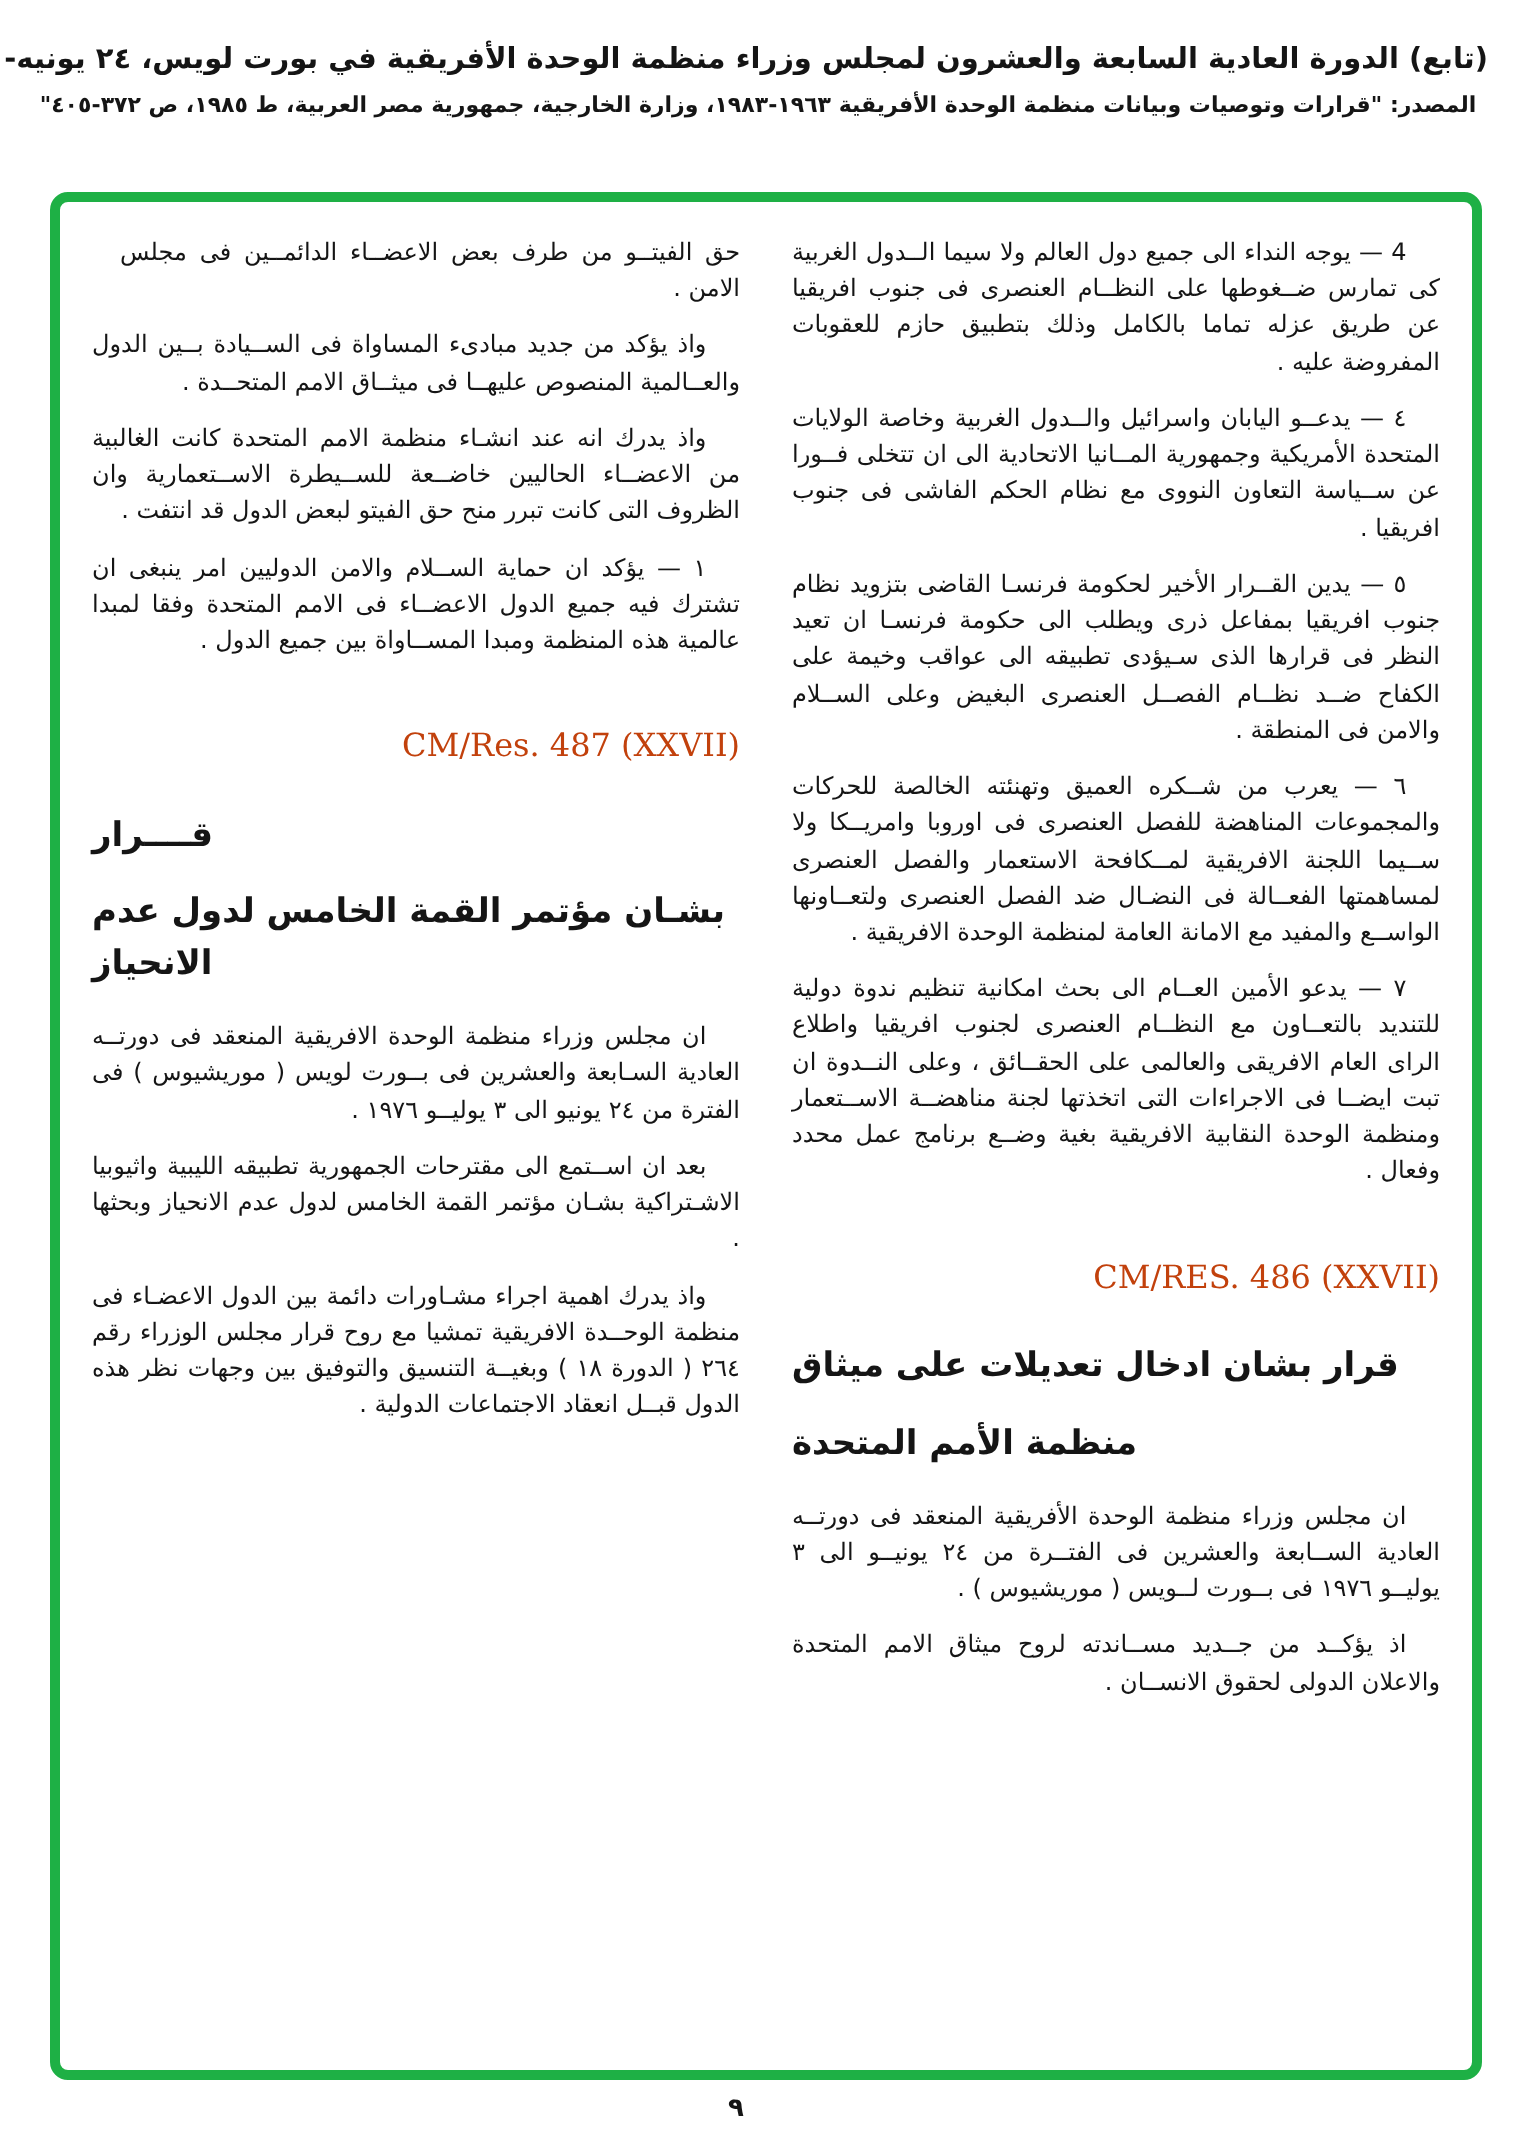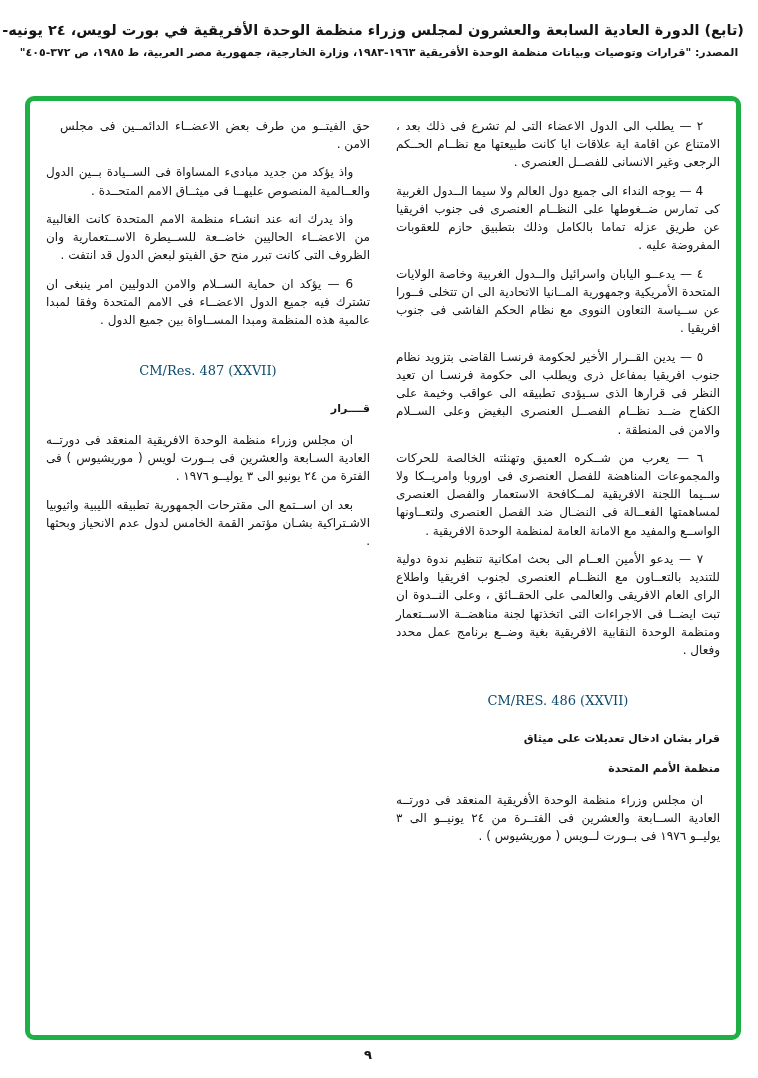--- a/index.html
+++ b/index.html
@@ -13,62 +13,64 @@
   .frame {
     position:absolute; top:96px; left:25px; width:716px; height:944px; box-sizing:border-box;
     border:5px solid var(--green, #1eb045); border-radius:9px;
     display:flex; direction:rtl; gap:26px; padding:16px 16px 10px 16px; overflow:hidden;
     background:#ffffff;
   }
   .col { flex:1 1 0; min-width:0; direction:rtl; text-align:justify; font-size:12px; line-height:1.52; }
   .col p { margin:0 0 10px 0; text-indent:1.4em; }
   .col p.cont { text-indent:0;margin-left:14px; }
   .res-id {
-    direction:ltr; text-align:center; font-family:"DejaVu Serif", serif;
-    font-size:13px; margin:32px 0 20px 0; text-indent:0; color:#0c4a6e;
+    direction:ltr; text-align:right; font-family:"DejaVu Serif", serif;
+    font-size:16px; margin:32px 0 20px 0; text-indent:0; color:#c2410c;
   }
-  .res-title { text-align:right; font-weight:bold; font-size:11px; margin:0 0 13px 0; text-indent:0; }
+  .res-title { text-align:left; font-weight:bold; font-size:17px; margin:0 0 13px 0; text-indent:0; }
   .page-number {
     position:absolute; bottom:16px; left:0; right:22px; text-align:center;
     font-size:13px; font-weight:bold; direction:rtl;
   }
 </style>
 </head>
 <body>
 
 <div class="page">
 
   <div class="header">
     <div class="header-line1">(تابع) الدورة العادية السابعة والعشرون لمجلس وزراء منظمة الوحدة الأفريقية في بورت لويس، ٢٤ يونيه- ٣ يوليه ١٩٧٦</div>
     <div class="header-line2">المصدر: "قرارات وتوصيات وبيانات منظمة الوحدة الأفريقية ١٩٦٣-١٩٨٣، وزارة الخارجية، جمهورية مصر العربية، ط ١٩٨٥، ص ٣٧٢-٤٠٥"</div>
   </div>
 
   <div class="frame">
 
     <div class="col">
-      <p>٢ — يطلب الى الدول الاعضاء التى لم تشرع فى ذلك بعد ، الامتناع عن اقامة اية علاقات ايا كانت طبيعتها مع نظــام الحــكم الرجعى وغير الانسانى للفصــل العنصرى .</p>
       <p>4 — يوجه النداء الى جميع دول العالم ولا سيما الــدول الغربية كى تمارس ضــغوطها على النظــام العنصرى فى جنوب افريقيا عن طريق عزله تماما بالكامل وذلك بتطبيق حازم للعقوبات المفروضة عليه .</p>
       <p>٤ — يدعــو اليابان واسرائيل والــدول الغربية وخاصة الولايات المتحدة الأمريكية وجمهورية المــانيا الاتحادية الى ان تتخلى فــورا عن ســياسة التعاون النووى مع نظام الحكم الفاشى فى جنوب افريقيا .</p>
       <p>٥ — يدين القــرار الأخير لحكومة فرنسـا القاضى بتزويد نظام جنوب افريقيا بمفاعل ذرى ويطلب الى حكومة فرنسـا ان تعيد النظر فى قرارها الذى سـيؤدى تطبيقه الى عواقب وخيمة على الكفاح ضــد نظــام الفصــل العنصرى البغيض وعلى الســلام والامن فى المنطقة .</p>
       <p>٦ — يعرب من شــكره العميق وتهنئته الخالصة للحركات والمجموعات المناهضة للفصل العنصرى فى اوروبا وامريــكا ولا ســيما اللجنة الافريقية لمــكافحة الاستعمار والفصل العنصرى لمساهمتها الفعــالة فى النضـال ضد الفصل العنصرى ولتعــاونها الواســع والمفيد مع الامانة العامة لمنظمة الوحدة الافريقية .</p>
       <p>٧ — يدعو الأمين العــام الى بحث امكانية تنظيم ندوة دولية للتنديد بالتعــاون مع النظــام العنصرى لجنوب افريقيا واطلاع الراى العام الافريقى والعالمى على الحقــائق ، وعلى النــدوة ان تبت ايضــا فى الاجراءات التى اتخذتها لجنة مناهضــة الاســتعمار ومنظمة الوحدة النقابية الافريقية بغية وضــع برنامج عمل محدد وفعال .</p>
       <div class="res-id">CM/RES. 486 (XXVII)</div>
       <div class="res-title">قرار بشان ادخال تعديلات على ميثاق</div>
       <div class="res-title">منظمة الأمم المتحدة</div>
       <p>ان مجلس وزراء منظمة الوحدة الأفريقية المنعقد فى دورتــه العادية الســابعة والعشرين فى الفتــرة من ٢٤ يونيــو الى ٣ يوليــو ١٩٧٦ فى بــورت لــويس ( موريشيوس ) .</p>
+      <p>اذ يؤكــد من جــديد مســاندته لروح ميثاق الامم المتحدة والاعلان الدولى لحقوق الانســان .</p>
     </div>
 
     <div class="col">
       <p class="cont">حق الفيتــو من طرف بعض الاعضــاء الدائمــين فى مجلس الامن .</p>
       <p>واذ يؤكد من جديد مبادىء المساواة فى الســيادة بــين الدول والعــالمية المنصوص عليهــا فى ميثــاق الامم المتحــدة .</p>
       <p>واذ يدرك انه عند انشـاء منظمة الامم المتحدة كانت الغالبية من الاعضــاء الحاليين خاضــعة للســيطرة الاســتعمارية وان الظروف التى كانت تبرر منح حق الفيتو لبعض الدول قد انتفت .</p>
-      <p>6 — يؤكد ان حماية الســلام والامن الدوليين امر ينبغى ان تشترك فيه جميع الدول الاعضــاء فى الامم المتحدة وفقا لمبدا عالمية هذه المنظمة ومبدا المســاواة بين جميع الدول .</p>
+      <p>١ — يؤكد ان حماية الســلام والامن الدوليين امر ينبغى ان تشترك فيه جميع الدول الاعضــاء فى الامم المتحدة وفقا لمبدا عالمية هذه المنظمة ومبدا المســاواة بين جميع الدول .</p>
       <div class="res-id">CM/Res. 487 (XXVII)</div>
       <div class="res-title">قــــرار</div>
+      <div class="res-title">بشـان مؤتمر القمة الخامس لدول عدم الانحياز</div>
       <p>ان مجلس وزراء منظمة الوحدة الافريقية المنعقد فى دورتــه العادية السـابعة والعشرين فى بــورت لويس ( موريشيوس ) فى الفترة من ٢٤ يونيو الى ٣ يوليــو ١٩٧٦ .</p>
       <p>بعد ان اســتمع الى مقترحات الجمهورية تطبيقه الليبية واثيوبيا الاشـتراكية بشـان مؤتمر القمة الخامس لدول عدم الانحياز وبحثها .</p>
+      <p>واذ يدرك اهمية اجراء مشـاورات دائمة بين الدول الاعضـاء فى منظمة الوحــدة الافريقية تمشيا مع روح قرار مجلس الوزراء رقم ٢٦٤ ( الدورة ١٨ ) وبغيــة التنسيق والتوفيق بين وجهات نظر هذه الدول قبــل انعقاد الاجتماعات الدولية .</p>
     </div>
 
   </div>
 
   <div class="page-number">٩</div>
 
 </div>
 
 </body></html>

